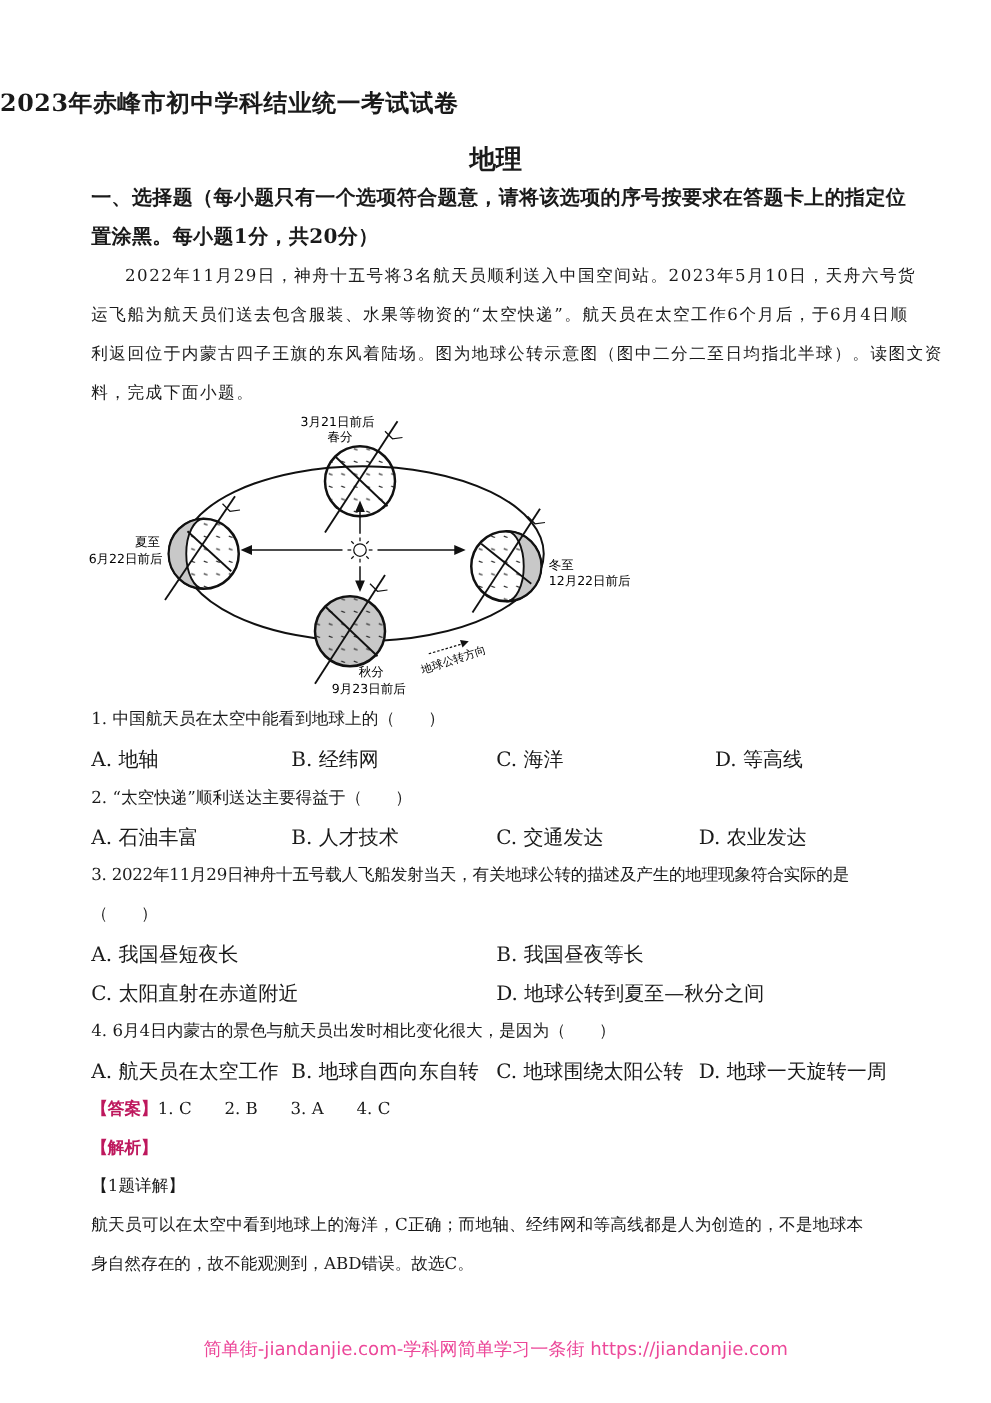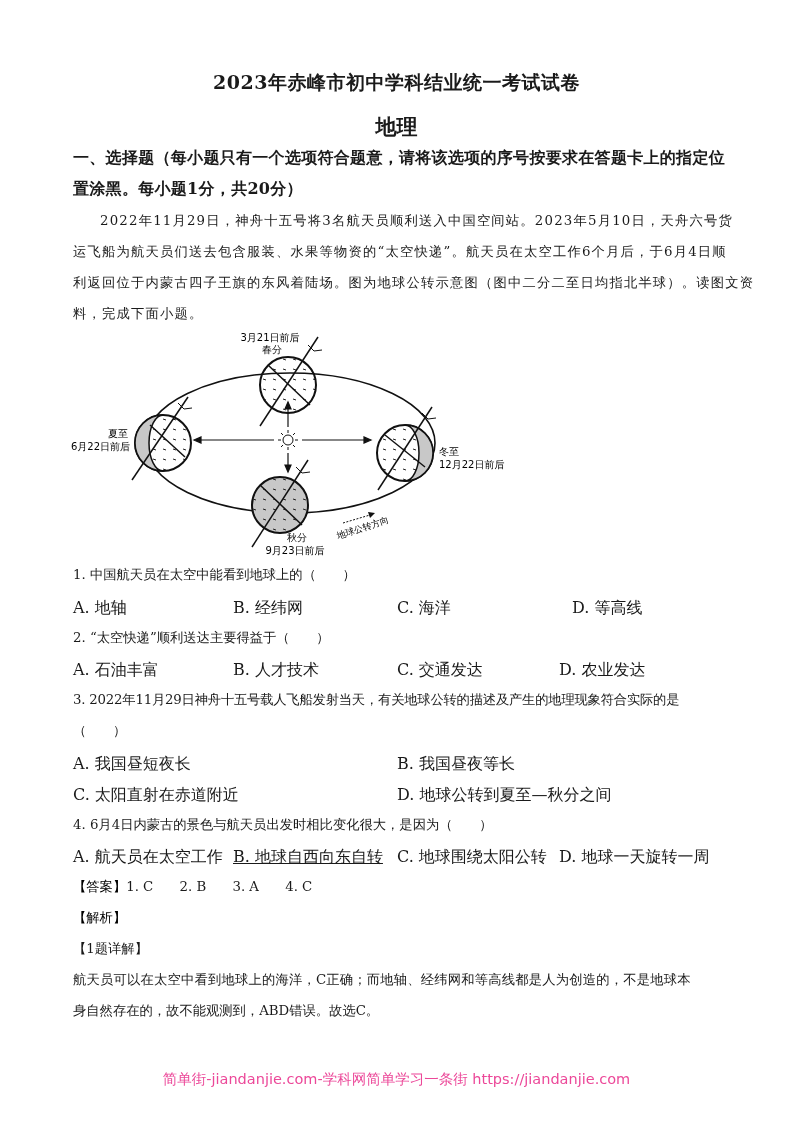--- a/index.html
+++ b/index.html
@@ -1,25 +1,25 @@
 <!DOCTYPE html>
 <html><head>
 <meta charset="utf-8">
 <style>
   html, body { margin:0; padding:0; background:#ffffff; }
   body { width:793px; height:1122px; position:relative; overflow:hidden;
          font-family:"DejaVu Serif","Liberation Serif",serif; color:#1a1a1a; }
   .abs { position:absolute; white-space:nowrap; }
-  .title { left:0; width:793px; text-align:center; top:70px; font-size:19px; font-weight:bold; letter-spacing:0.5px; }
+  .title { left:0; width:793px; text-align:left; top:70px; font-size:19px; font-weight:bold; letter-spacing:0.5px; }
   .subtitle { left:0; width:793px; text-align:center; top:113px; font-size:21px; font-weight:bold; }
   .section { left:73px; font-size:16px; font-weight:bold; letter-spacing:0.3px; }
   .para { left:73px; font-size:13.3px; letter-spacing:1.2px; }
   .q { left:73px; font-size:13.3px; }
   .opt { font-size:16px; }
-  .blue { color:#000000; }
+  .blue { color:#be185d;font-weight:bold; }
   .footer { left:0; width:793px; text-align:center; top:1070px; font-family:"DejaVu Sans","Liberation Sans",sans-serif; font-size:14.5px; color:#ec4899; }
   svg text { font-family:"DejaVu Sans","Liberation Sans",sans-serif; }
 </style>
 </head>
 <body>
 
 <div class="abs title">2023年赤峰市初中学科结业统一考试试卷</div>
 <div class="abs subtitle">地理</div>
 
 <div class="abs section" style="top:148px;">一、选择题（每小题只有一个选项符合题意，请将该选项的序号按要求在答题卡上的指定位</div>
@@ -125,21 +125,21 @@
 
 <div class="abs q" style="top:691px; letter-spacing:-0.2px;">3. 2022年11月29日神舟十五号载人飞船发射当天，有关地球公转的描述及产生的地理现象符合实际的是</div>
 <div class="abs q" style="top:722px;">（　　）</div>
 <div class="abs opt" style="top:754px; left:73px;">A. 我国昼短夜长</div>
 <div class="abs opt" style="top:754px; left:397px;">B. 我国昼夜等长</div>
 <div class="abs opt" style="top:785px; left:73px;">C. 太阳直射在赤道附近</div>
 <div class="abs opt" style="top:785px; left:397px;">D. 地球公转到夏至—秋分之间</div>
 
 <div class="abs q" style="top:816px;">4. 6月4日内蒙古的景色与航天员出发时相比变化很大，是因为（　　）</div>
 <div class="abs opt" style="top:847px; left:73px;">A. 航天员在太空工作</div>
-<div class="abs opt" style="top:847px; left:233px;text-decoration:underline;">B. 地球自西向东自转</div>
+<div class="abs opt" style="top:847px; left:233px;">B. 地球自西向东自转</div>
 <div class="abs opt" style="top:847px; left:397px;">C. 地球围绕太阳公转</div>
 <div class="abs opt" style="top:847px; left:559px;">D. 地球一天旋转一周</div>
 
 <div class="abs q" style="top:878px;">
   <span class="blue">【答案】</span><span>1. C</span>
   <span style="margin-left:22px;">2. B</span>
   <span style="margin-left:22px;">3. A</span>
   <span style="margin-left:22px;">4. C</span>
 </div>
 <div class="abs q blue" style="top:909px;">【解析】</div>

